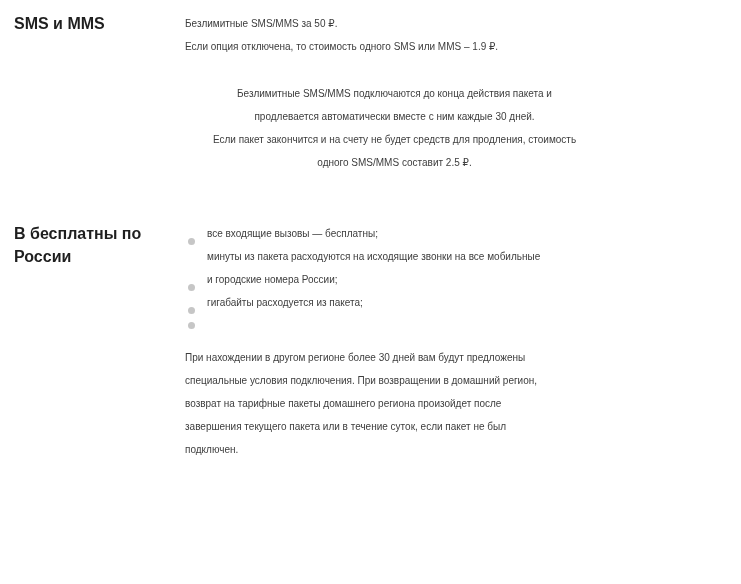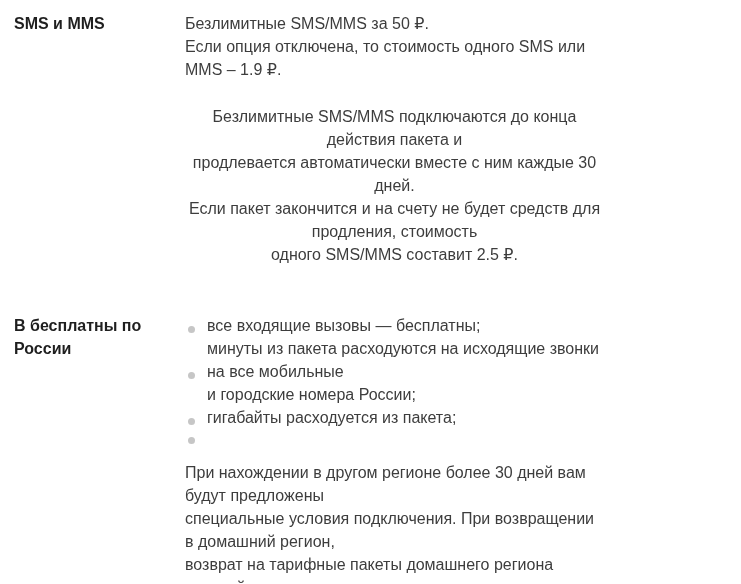--- a/index.html
+++ b/index.html
@@ -28,21 +28,21 @@
     margin-top: 48px;
   }
   .label {
     margin: 0;
     font-size: 16px;
     line-height: 23px;
     font-weight: 700;
     color: var(--label, #1f1f1f);
   }
   .content {
-    font-size: 16px;
+    font-size: 10px;
     line-height: 23px;
     color: var(--text, #3d3d3d);
   }
   .para {
     margin: 0;
     white-space: pre-line;
   }
   .para + .para {
     margin-top: 24px;
     text-align: center;
@@ -50,21 +50,21 @@
   .bullets {
     list-style: none;
     margin: 0;
     padding: 0;
   }
   .bullets + .para {
     margin-top: 17px;
   }
   .bullet {
     display: flex;
-    align-items: center;
+    align-items: flex-end;
   }
   .dot {
     flex: none;
     width: 7px;
     height: 7px;
     border-radius: 50%;
     background: var(--bullet, #c6c6c6);
     margin: 8px 12px 0 3px;
   }
   .bullet-text {

